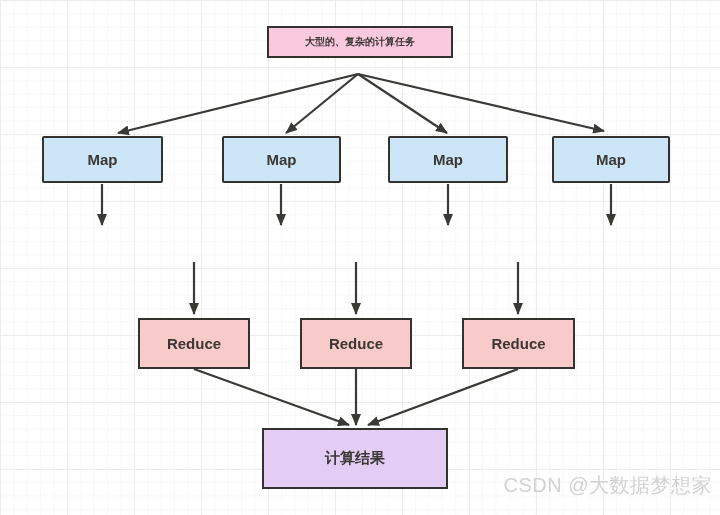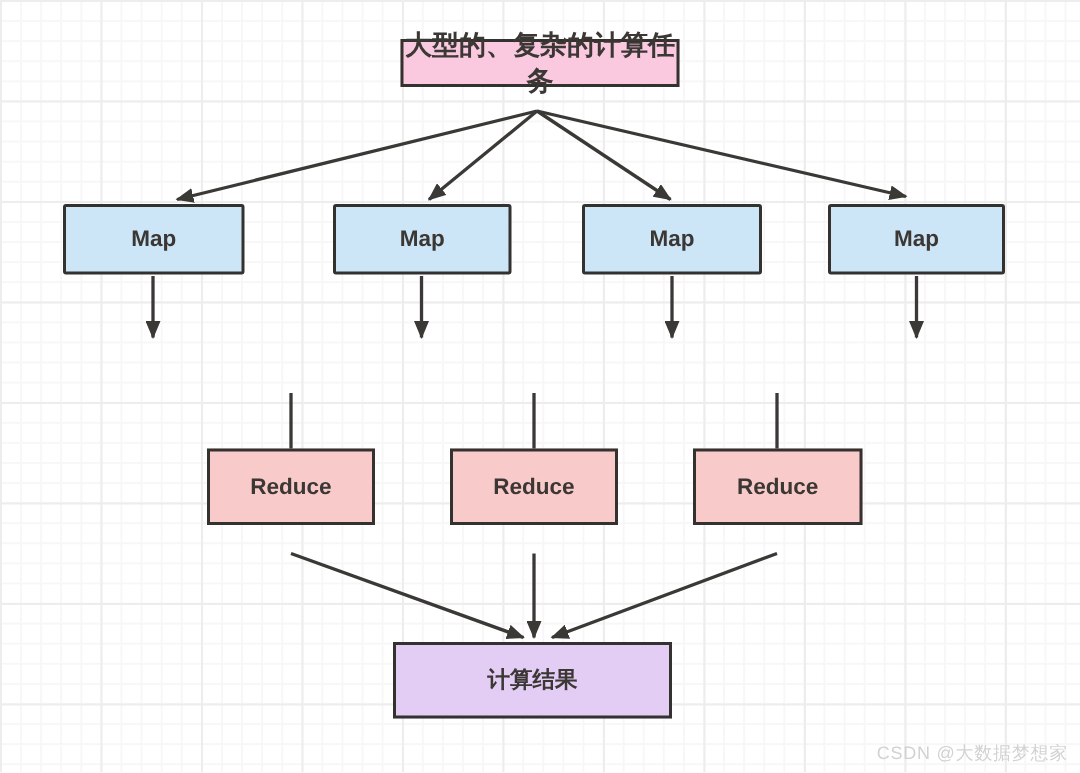--- a/index.html
+++ b/index.html
@@ -31,37 +31,37 @@
     position: absolute;
     box-sizing: border-box;
     border: 2px solid #34322e;
     display: flex;
     align-items: center;
     justify-content: center;
     font-weight: bold;
     color: #3b3734;
     text-align: center;
   }
-  .task    { left: 267px; top: 26px;  width: 186px; height: 32px; background: #fac9df; font-size: 18px; }
+  .task    { left: 267px; top: 26px;  width: 186px; height: 32px; background: #fac9df; font-size: 10px; }
   .mapnode { top: 136px; height: 47px; background: #cde6f7; border-radius: 2px; font-size: 15px; }
   .map1 { left: 42px;  width: 121px; }
   .map2 { left: 222px; width: 119px; }
   .map3 { left: 388px; width: 120px; }
   .map4 { left: 552px; width: 118px; }
   .shuffle { left: 40px; top: 228px; width: 630px; height: 33px; background: #ddf2b7; font-size: 14px; }
-  .rednode { top: 299px; height: 51px; background: #f9caca; font-size: 15px; }
+  .rednode { top: 318px; height: 51px; background: #f9caca; font-size: 15px; }
   .red1 { left: 138px; width: 112px; }
   .red2 { left: 300px; width: 112px; }
   .red3 { left: 462px; width: 113px; }
-  .result { left: 262px; top: 428px; width: 186px; height: 51px; background: #e3cdf4; font-size: 15px; }
+  .result { left: 262px; top: 428px; width: 186px; height: 61px; background: #e3cdf4; font-size: 15px; }
   .watermark {
     position: absolute;
     right: 8px;
-    bottom: 4px;
-    font-size: 12px;
+    bottom: 16px;
+    font-size: 20px;
     color: #d2d2d2;
     letter-spacing: 0.5px;
   }
 </style>
 </head>
 <body>
 
 <div class="canvas">
 
   <svg class="arrows" viewBox="0 0 720 515" xmlns="http://www.w3.org/2000/svg">

